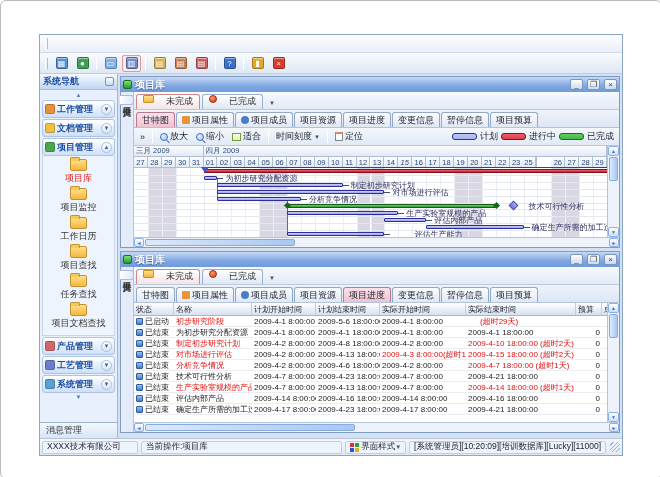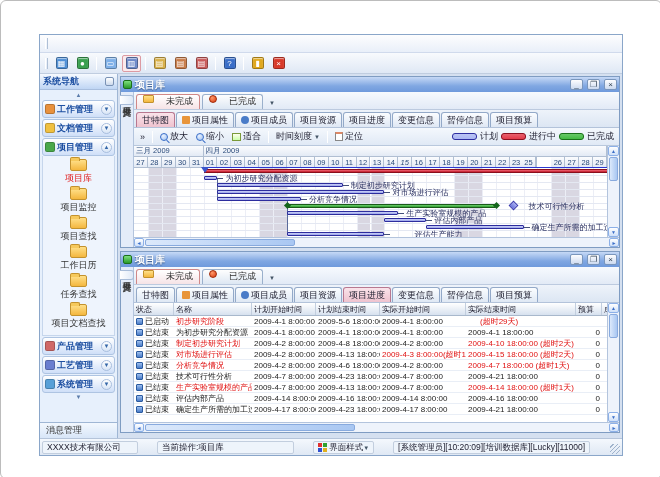--- a/index.html
+++ b/index.html
@@ -105,21 +105,21 @@
   .tbl-col{flex:1;min-width:0;overflow:hidden}
   .tbl-head{display:flex;height:13px;background:linear-gradient(#ffffff,#d7e1ef);border-bottom:1px solid #a8b8cc;font-size:8px;color:#223}
   .th{border-right:1px solid #c2cede;display:flex;align-items:center;padding:0 2px;overflow:hidden;white-space:nowrap;flex-shrink:0}
   .tr{display:flex;height:11px;border-bottom:1px solid #e9eef6;font-size:8px;align-items:center;color:#222}
   .td{padding:0 2px;overflow:hidden;white-space:nowrap;flex-shrink:0;display:flex;align-items:center}
   .red{color:#e01010}
   .st-ic{width:7px;height:7px;background:linear-gradient(#9ec0f0,#4a7cc8);border:1px solid #2a5aa0;border-radius:1px;margin-right:2px;flex-shrink:0}
   .num{justify-content:flex-end}
 
   
-  .statusbar{height:17px;background:linear-gradient(#f4f8fd,#dfe8f4);border-top:1px solid #b5c4da;display:flex;align-items:flex-end;padding:1px 2px;font-size:8.5px;color:#223;gap:19px;flex-shrink:0}
+  .statusbar{height:17px;background:linear-gradient(#f4f8fd,#dfe8f4);border-top:1px solid #b5c4da;display:flex;align-items:center;padding:1px 2px;font-size:8.5px;color:#223;gap:3px;flex-shrink:0}
   .ss{border:1px solid #c2cede;border-radius:2px;background:#eef4fb;height:13px;display:flex;align-items:center;padding:0 4px;white-space:nowrap;overflow:hidden}
   .ss.grow{flex:1}
   .sw4{display:grid;grid-template-columns:4px 4px;grid-auto-rows:4px;gap:1px;margin-right:2px}
   .sw4 i{display:block}
   .resize-grip{width:10px;height:10px;margin-left:1px;background:repeating-linear-gradient(135deg,transparent 0 2px,#9fb3cc 2px 3px)}
 </style>
 </head>
 <body>
 
 <div class="screen">
@@ -197,25 +197,25 @@
               <div class="nav-item sel">
                 <span class="folder"></span>
                 <span class="nav-lb">项目库</span>
               </div>
               <div class="nav-item">
                 <span class="folder"></span>
                 <span class="nav-lb">项目监控</span>
               </div>
               <div class="nav-item">
                 <span class="folder"></span>
-                <span class="nav-lb">项目查找</span>
+                <span class="nav-lb">工作日历</span>
               </div>
               <div class="nav-item">
                 <span class="folder"></span>
-                <span class="nav-lb">工作日历</span>
+                <span class="nav-lb">项目查找</span>
               </div>
               <div class="nav-item">
                 <span class="folder"></span>
                 <span class="nav-lb">任务查找</span>
               </div>
               <div class="nav-item">
                 <span class="folder"></span>
                 <span class="nav-lb">项目文档查找</span>
               </div>
             </div>

